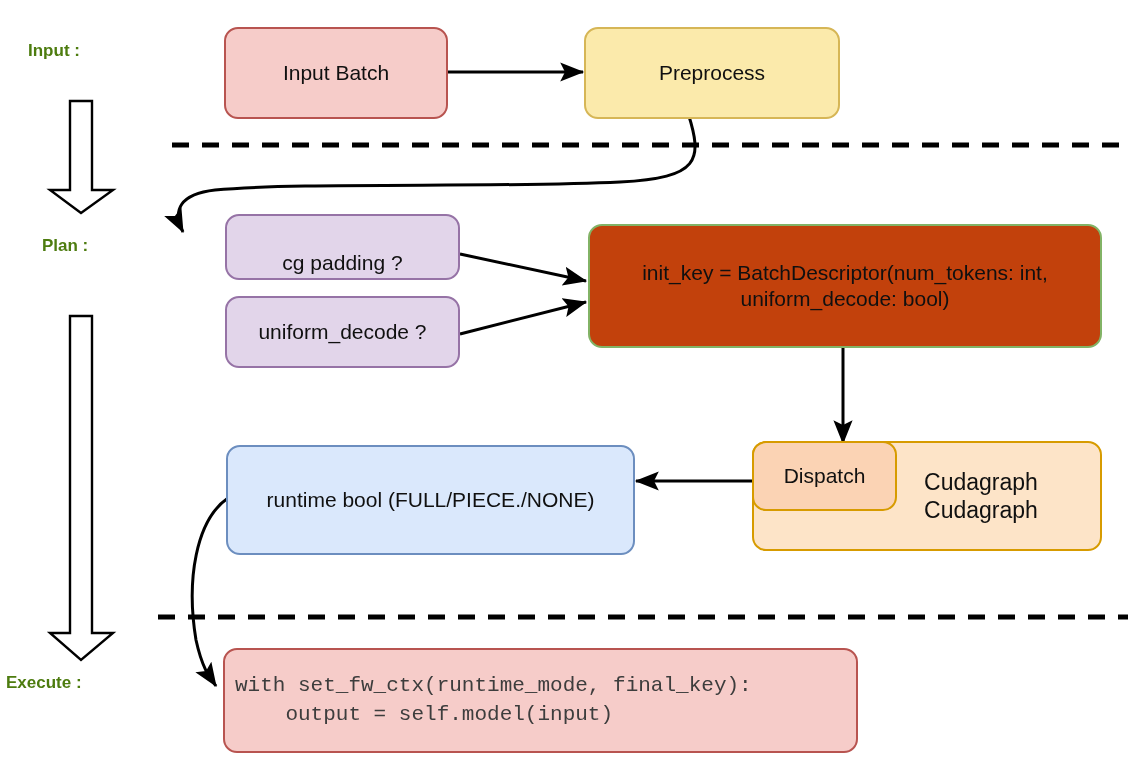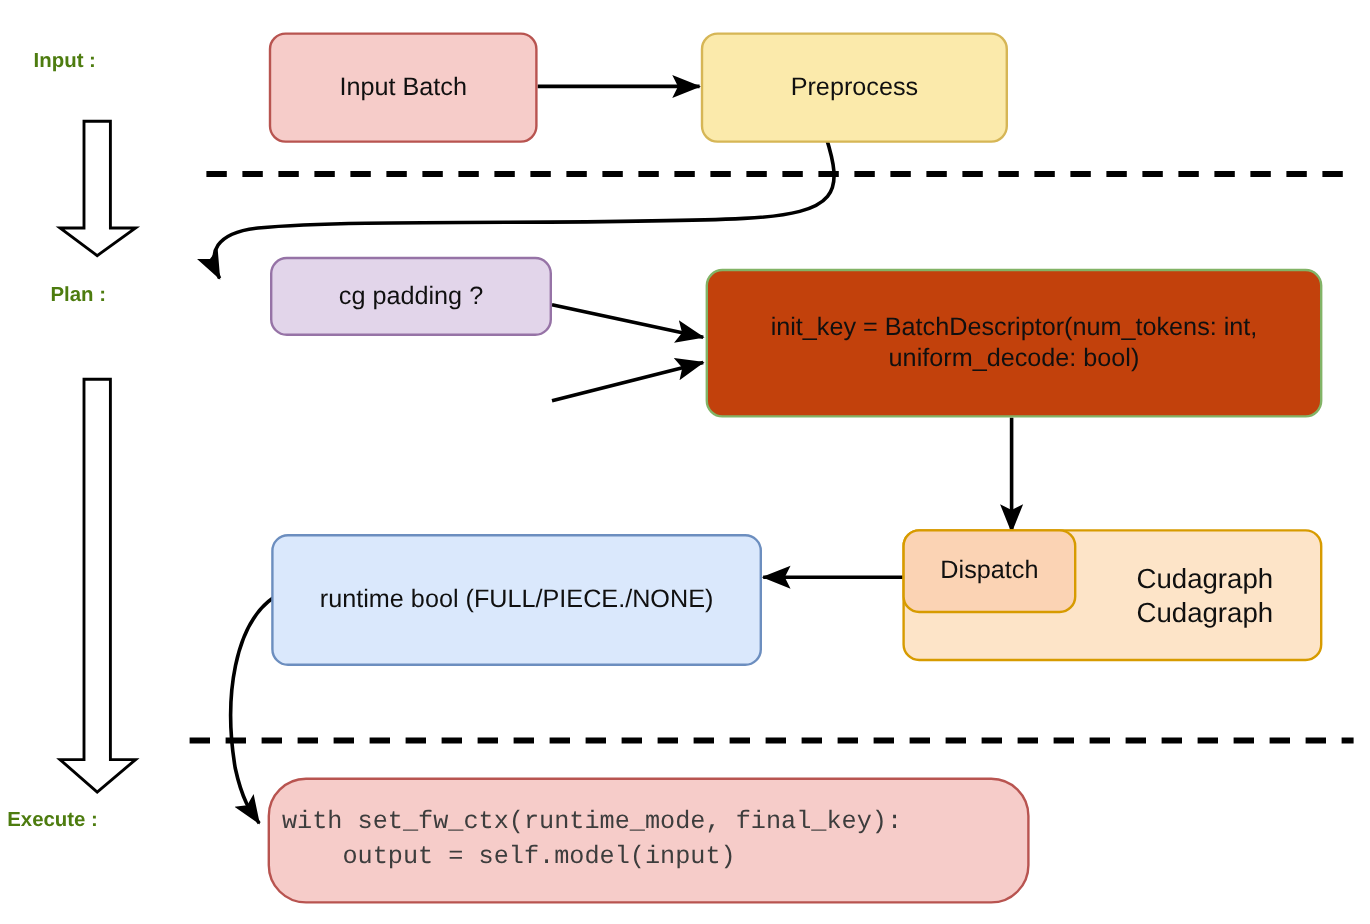--- a/index.html
+++ b/index.html
@@ -63,21 +63,21 @@
     text-align: left;
     justify-content: flex-start;
     padding-left: 10px;
     line-height: 1.35;
     color: #3d3d3d;
   }
 
   .node.outer-label {
     align-items: center;
     justify-content: flex-end;
-    padding-right: 17px;
+    padding-right: 40px;
     font-size: 23px;
   }
 
   
   #overlay {
     position: absolute;
     left: 0;
     top: 0;
     width: 1142px;
     height: 770px;
@@ -126,24 +126,27 @@
   <div class="stage-label" style="left:6px; top:674px;">Execute :</div>
 
   <div class="node pink" style="left:224px; top:27px; width:224px; height:92px;">
     <span>Input Batch</span>
   </div>
 
   <div class="node yellow" style="left:584px; top:27px; width:256px; height:92px;">
     <span>Preprocess</span>
   </div>
 
-  <div class="node purple" style="left:225px; top:214px; width:235px; height:66px;">
+  <div class="node purple" style="left:225px; top:214px; width:235px; height:66px;align-items:flex-end;">
     <span>cg padding ?</span>
   </div>
 
+  <div class="node purple" style="left:225px; top:296px; width:235px; height:72px;">
+    <span>uniform_decode ?</span>
+  </div>
 
   <div class="node green" style="left:588px; top:224px; width:514px; height:124px;">
     <div>
       <span>init_key = BatchDescriptor(num_tokens: int,</span>
       <span>uniform_decode: bool)</span>
     </div>
   </div>
 
   <div class="node orange-outer outer-label" style="left:752px; top:441px; width:350px; height:110px;">
     <div style="text-align:center; width:158px;">
@@ -155,20 +158,20 @@
   <div class="node orange-inner" style="left:752px; top:441px; width:145px; height:70px;">
     <span>Dispatch</span>
   </div>
 
   <div class="node blue" style="left:226px; top:445px; width:409px; height:110px;">
     <div>
       <span>runtime bool (FULL/PIECE./NONE)</span>
     </div>
   </div>
 
-  <div class="node pink code" style="left:223px; top:648px; width:635px; height:105px;border-radius:32px;">
+  <div class="node pink code" style="left:223px; top:648px; width:635px; height:105px;">
     <div>
       <span style="white-space:pre;">with set_fw_ctx(runtime_mode, final_key):</span>
       <span style="white-space:pre;">    output = self.model(input)</span>
     </div>
   </div>
 
 </div>
 
 </body></html>

